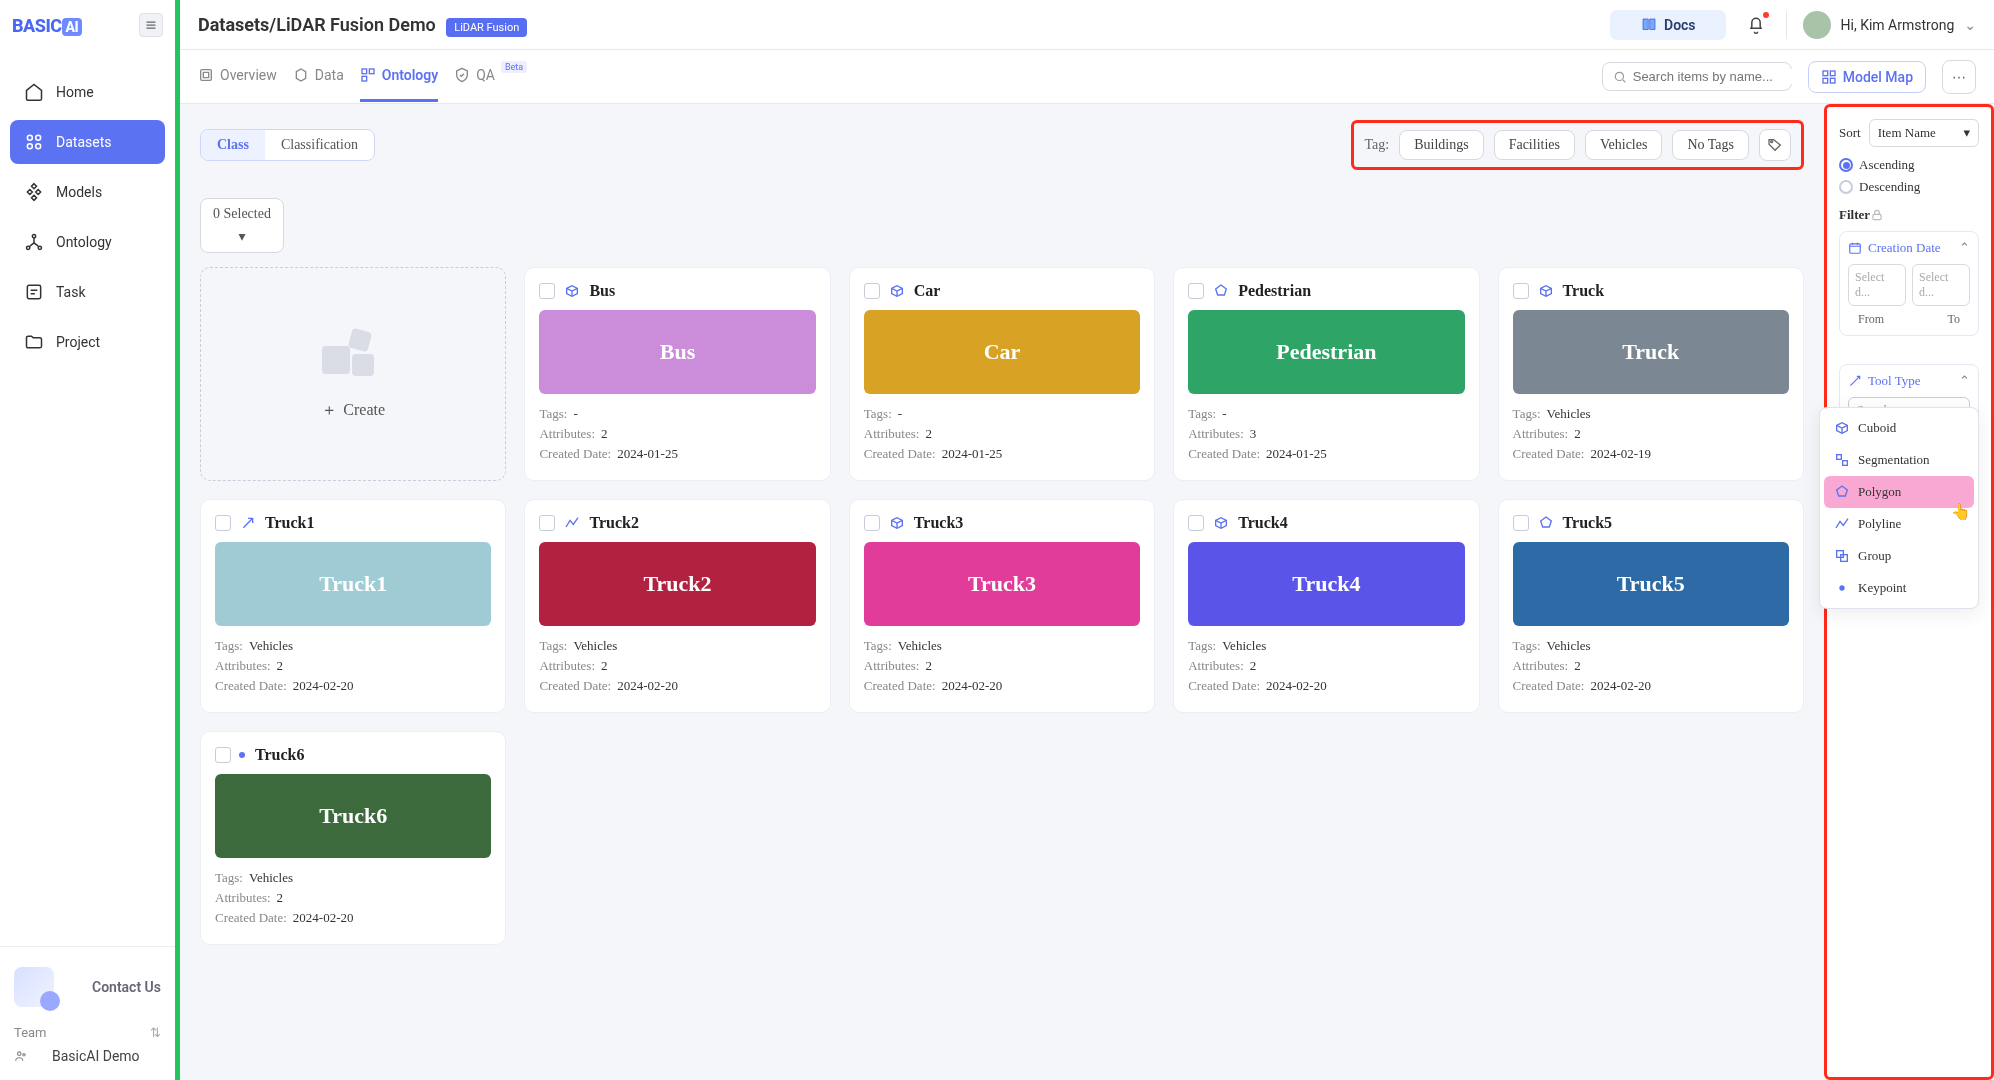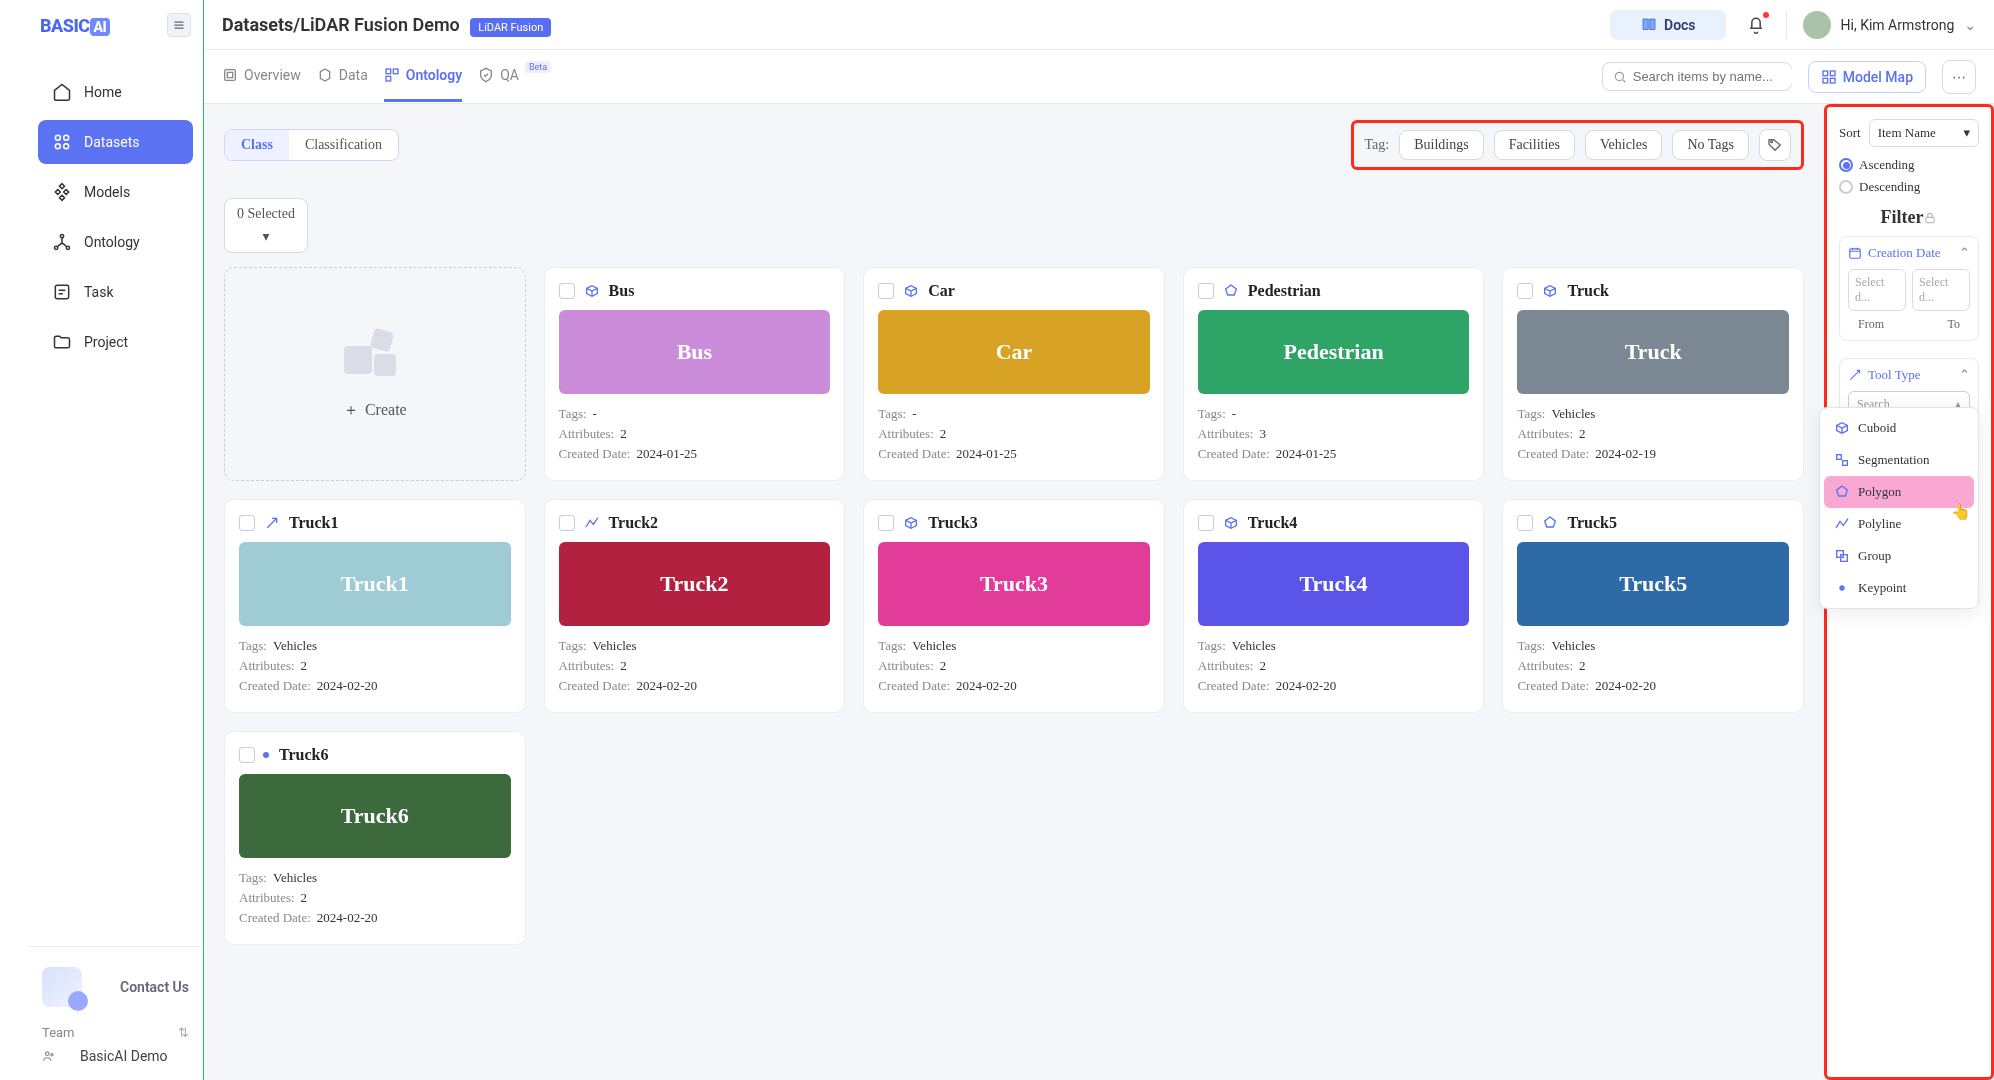--- a/index.html
+++ b/index.html
@@ -1,20 +1,20 @@
 <!DOCTYPE html>
 <html><head>
 <meta charset="utf-8">
 <style>
 * { box-sizing: border-box; margin: 0; padding: 0; }
 body { font-family: -apple-system, BlinkMacSystemFont, 'Segoe UI', Roboto, sans-serif; background: #f5f6fa; color: #333; font-size: 14px; }
 .app { display: flex; height: 100vh; }
 
 
-.sidebar { width: 204px; background: #fff; border-right: 1px solid #22c55e; display: flex; flex-direction: column; padding-left: 28px; }
+.sidebar { width: 180px; background: #fff; border-right: 5px solid #22c55e; display: flex; flex-direction: column; }
 .logo-area { height: 50px; display: flex; align-items: center; padding: 0 12px; gap: 10px; }
 .logo { font-weight: 800; font-size: 18px; color: #4a67f5; letter-spacing: -0.5px; }
 .logo-accent { display: inline-block; background: #6e8afc; color: #fff; padding: 2px 4px; border-radius: 4px; font-size: 14px; line-height: 1; }
 .collapse-btn { background: #f0f2f8; border: 1px solid #e0e0e8; width: 24px; height: 24px; border-radius: 4px; display: flex; align-items: center; justify-content: center; cursor: pointer; margin-left: auto; color: #666; }
 .nav { padding: 20px 10px; flex: 1; }
 .nav-item { display: flex; align-items: center; gap: 12px; padding: 12px 14px; border-radius: 8px; color: #333; cursor: pointer; margin-bottom: 6px; }
 .nav-item.active { background: #5b72f2; color: #fff; }
 .nav-icon { width: 20px; height: 20px; display: inline-flex; align-items: center; justify-content: center; }
 .sidebar-footer { border-top: 1px solid #eee; padding: 12px 10px; }
 .contact-us { display: flex; align-items: center; gap: 8px; padding: 8px 4px; }
@@ -89,22 +89,22 @@
 .dot { width:6px; height:6px; background:#5b72f2; border-radius:50%; display:inline-block; margin-right:2px; }
 
 
 .rp-row { display:flex; align-items:center; gap:8px; margin-bottom:10px; }
 .rp-label { color:#333; font-weight:500; font-size:13px; }
 .rp-select { flex:1; border:1px solid #d8d8e0; border-radius:6px; padding:5px 8px; background:#fff; display:flex; align-items:center; justify-content:space-between; cursor:pointer; font-size:13px; }
 .radio-row { display:flex; align-items:center; gap:6px; margin-bottom:6px; cursor:pointer; font-size:13px; }
 .radio { width:14px; height:14px; border:2px solid #5b72f2; border-radius:50%; display:inline-flex; align-items:center; justify-content:center; }
 .radio.off { border-color:#c8ccdb; }
 .radio .inner { width:7px; height:7px; background:#5b72f2; border-radius:50%; }
-.section-title { font-weight:600; margin:12px 0 8px; font-size:18px; display:flex; align-items:center; justify-content:center; }
-.filt-block { border:1px solid #e7e9f2; border-radius:8px; padding:8px; margin-bottom:17px; }
+.section-title { font-weight:600; margin:12px 0 8px; font-size:13px; display:flex; align-items:center; justify-content:flex-start; }
+.filt-block { border:1px solid #e7e9f2; border-radius:8px; padding:8px; margin-bottom:28px; }
 .filt-head { display:flex; align-items:center; gap:6px; color:#5b72f2; font-size:13px; font-weight:500; margin-bottom:8px; }
 .date-pair { display:flex; gap:6px; }
 .date-in { flex:1; border:1px solid #d8d8e0; border-radius:6px; padding:5px 6px; font-size:12px; color:#aaa; background:#fff; }
 .date-lab { display:flex; justify-content:space-between; font-size:12px; color:#666; margin-top:6px; padding:0 10px; }
 .tool-search { border:1px solid #c8ccdb; border-radius:6px; padding:5px 8px; display:flex; align-items:center; justify-content:space-between; font-size:12px; color:#999; background:#fff; cursor:pointer; }
 .dropdown { position:absolute; right:12px; top:300px; width:160px; background:#fff; border:1px solid #e0e2ec; border-radius:8px; box-shadow:0 4px 20px rgba(0,0,0,.08); padding:4px; z-index:10; }
 .dd-item { display:flex; align-items:center; gap:8px; padding:8px 10px; border-radius:6px; cursor:pointer; font-size:13px; color:#333; }
 .dd-item.hover { background:#f9a8d4; }
 .dd-icon { width:16px; height:16px; display:inline-flex; align-items:center; justify-content:center; color:#5b72f2; }
 

